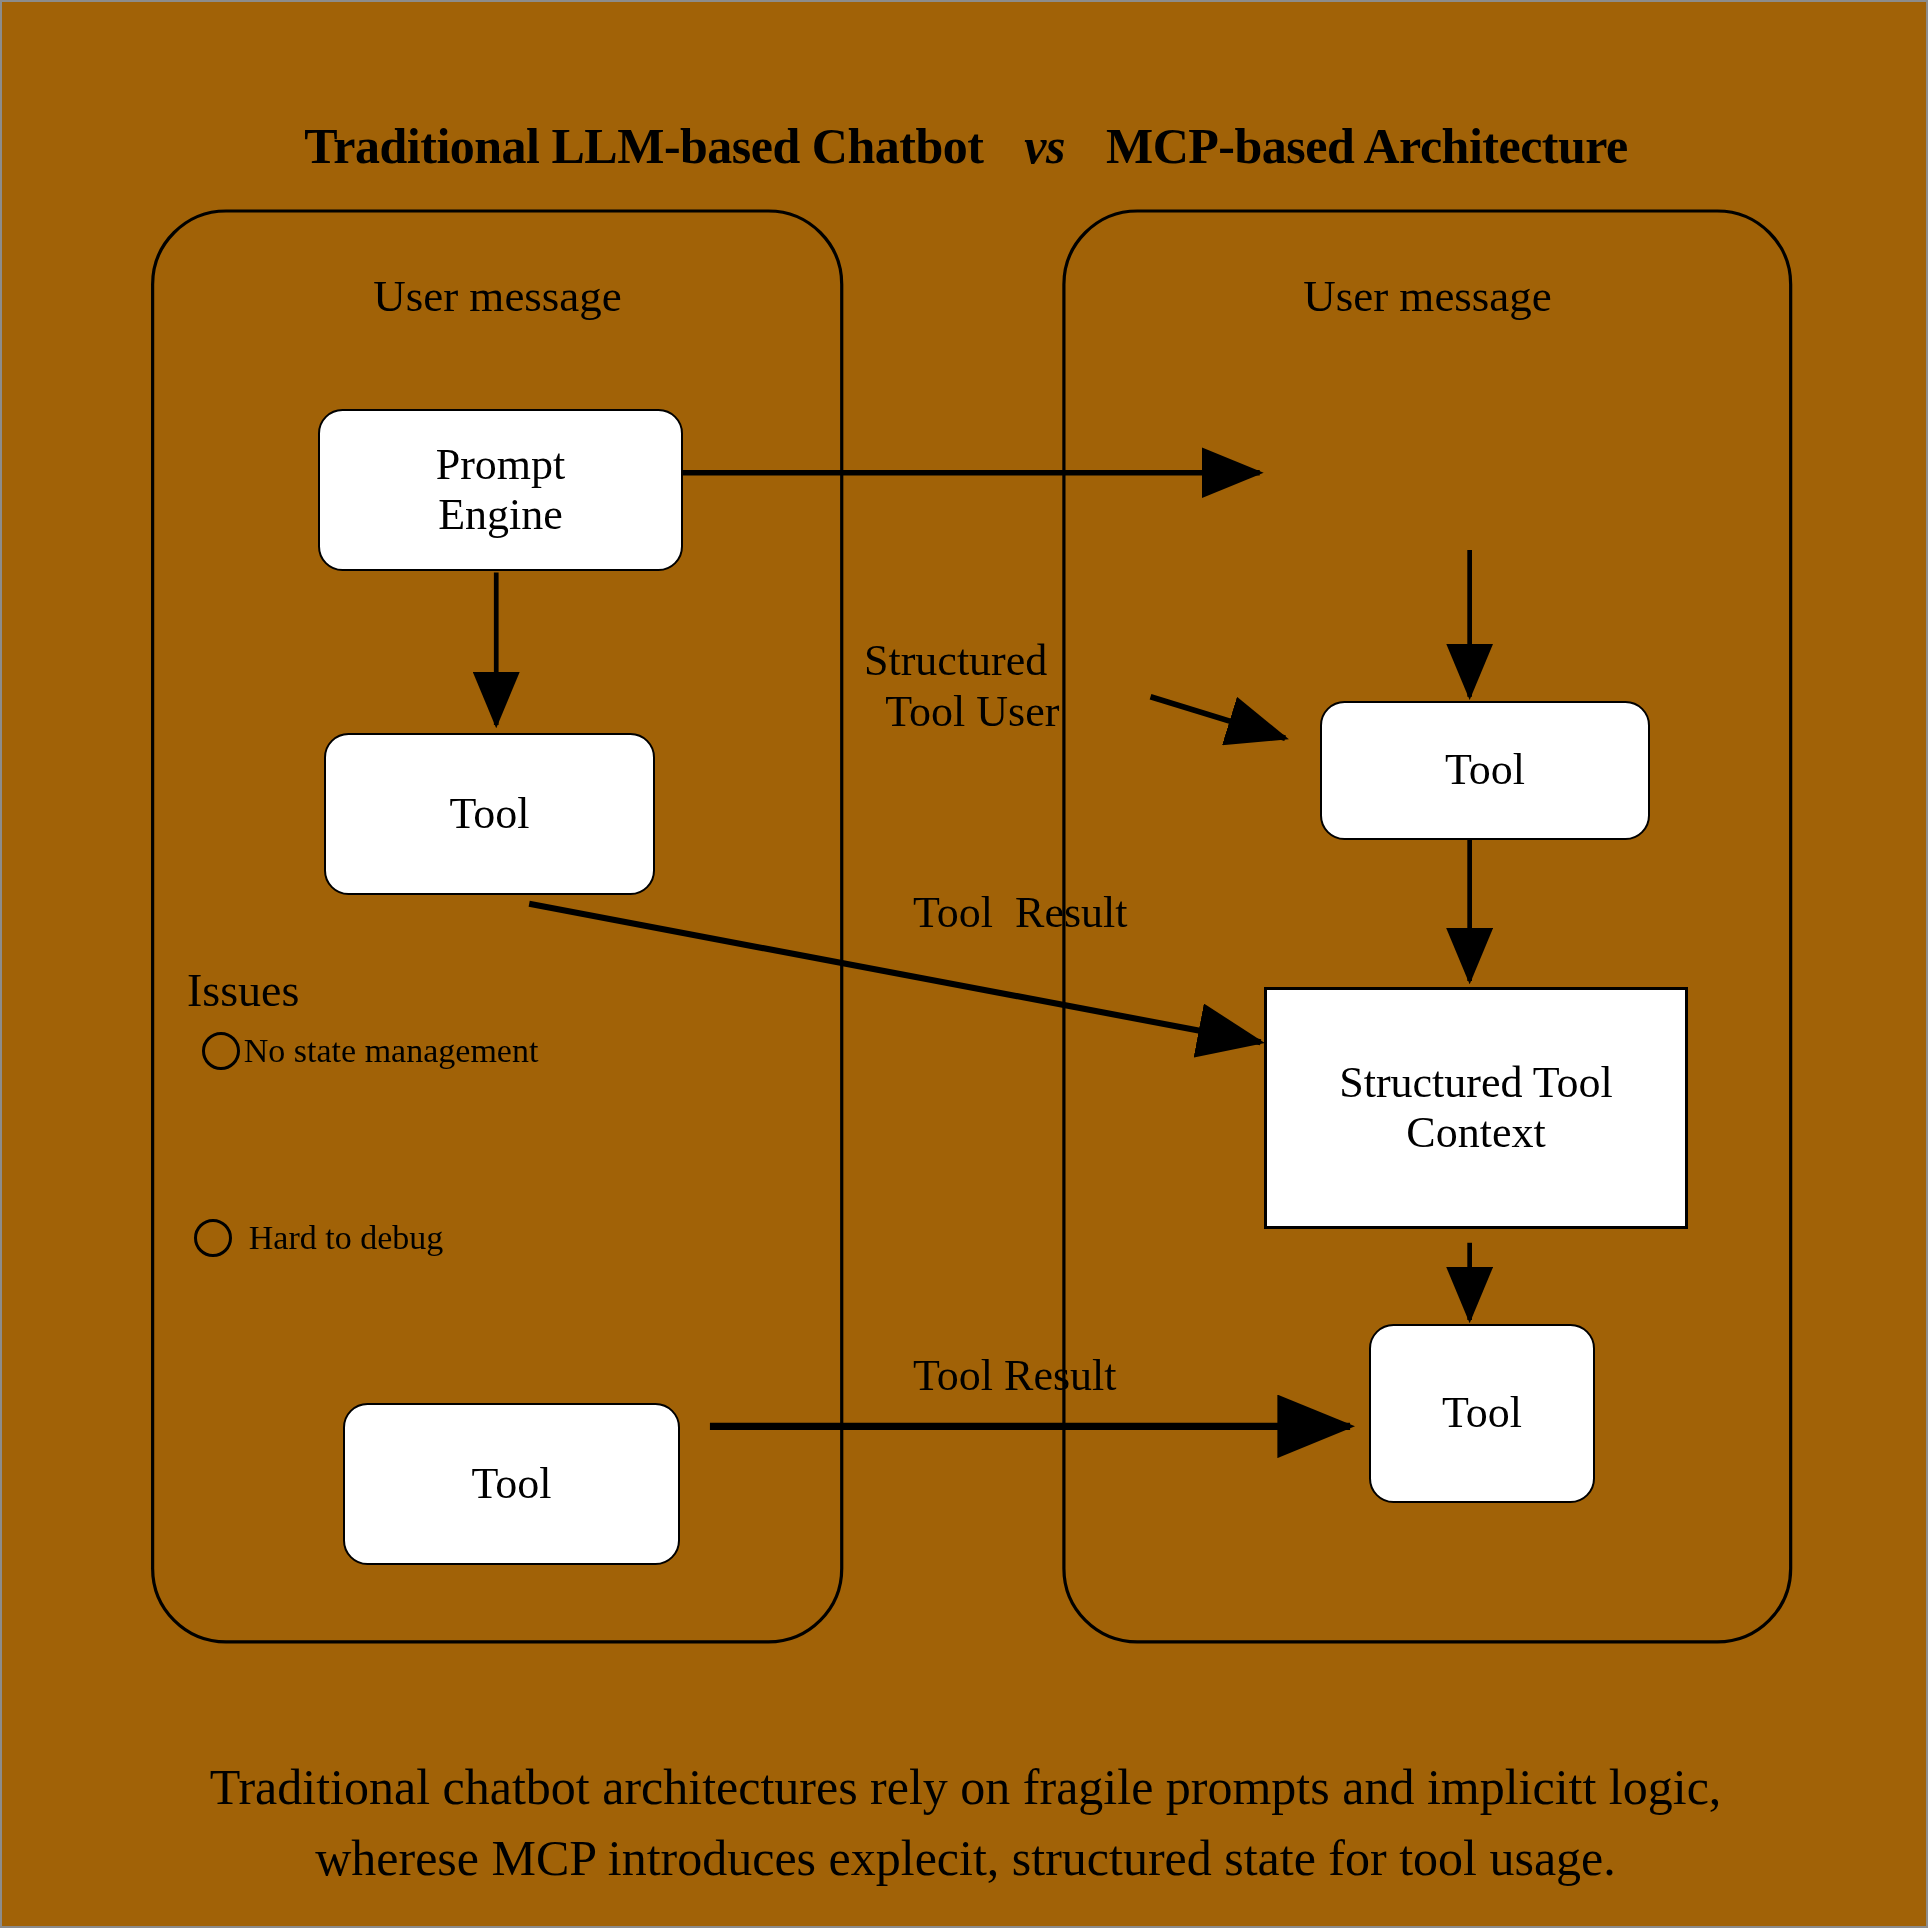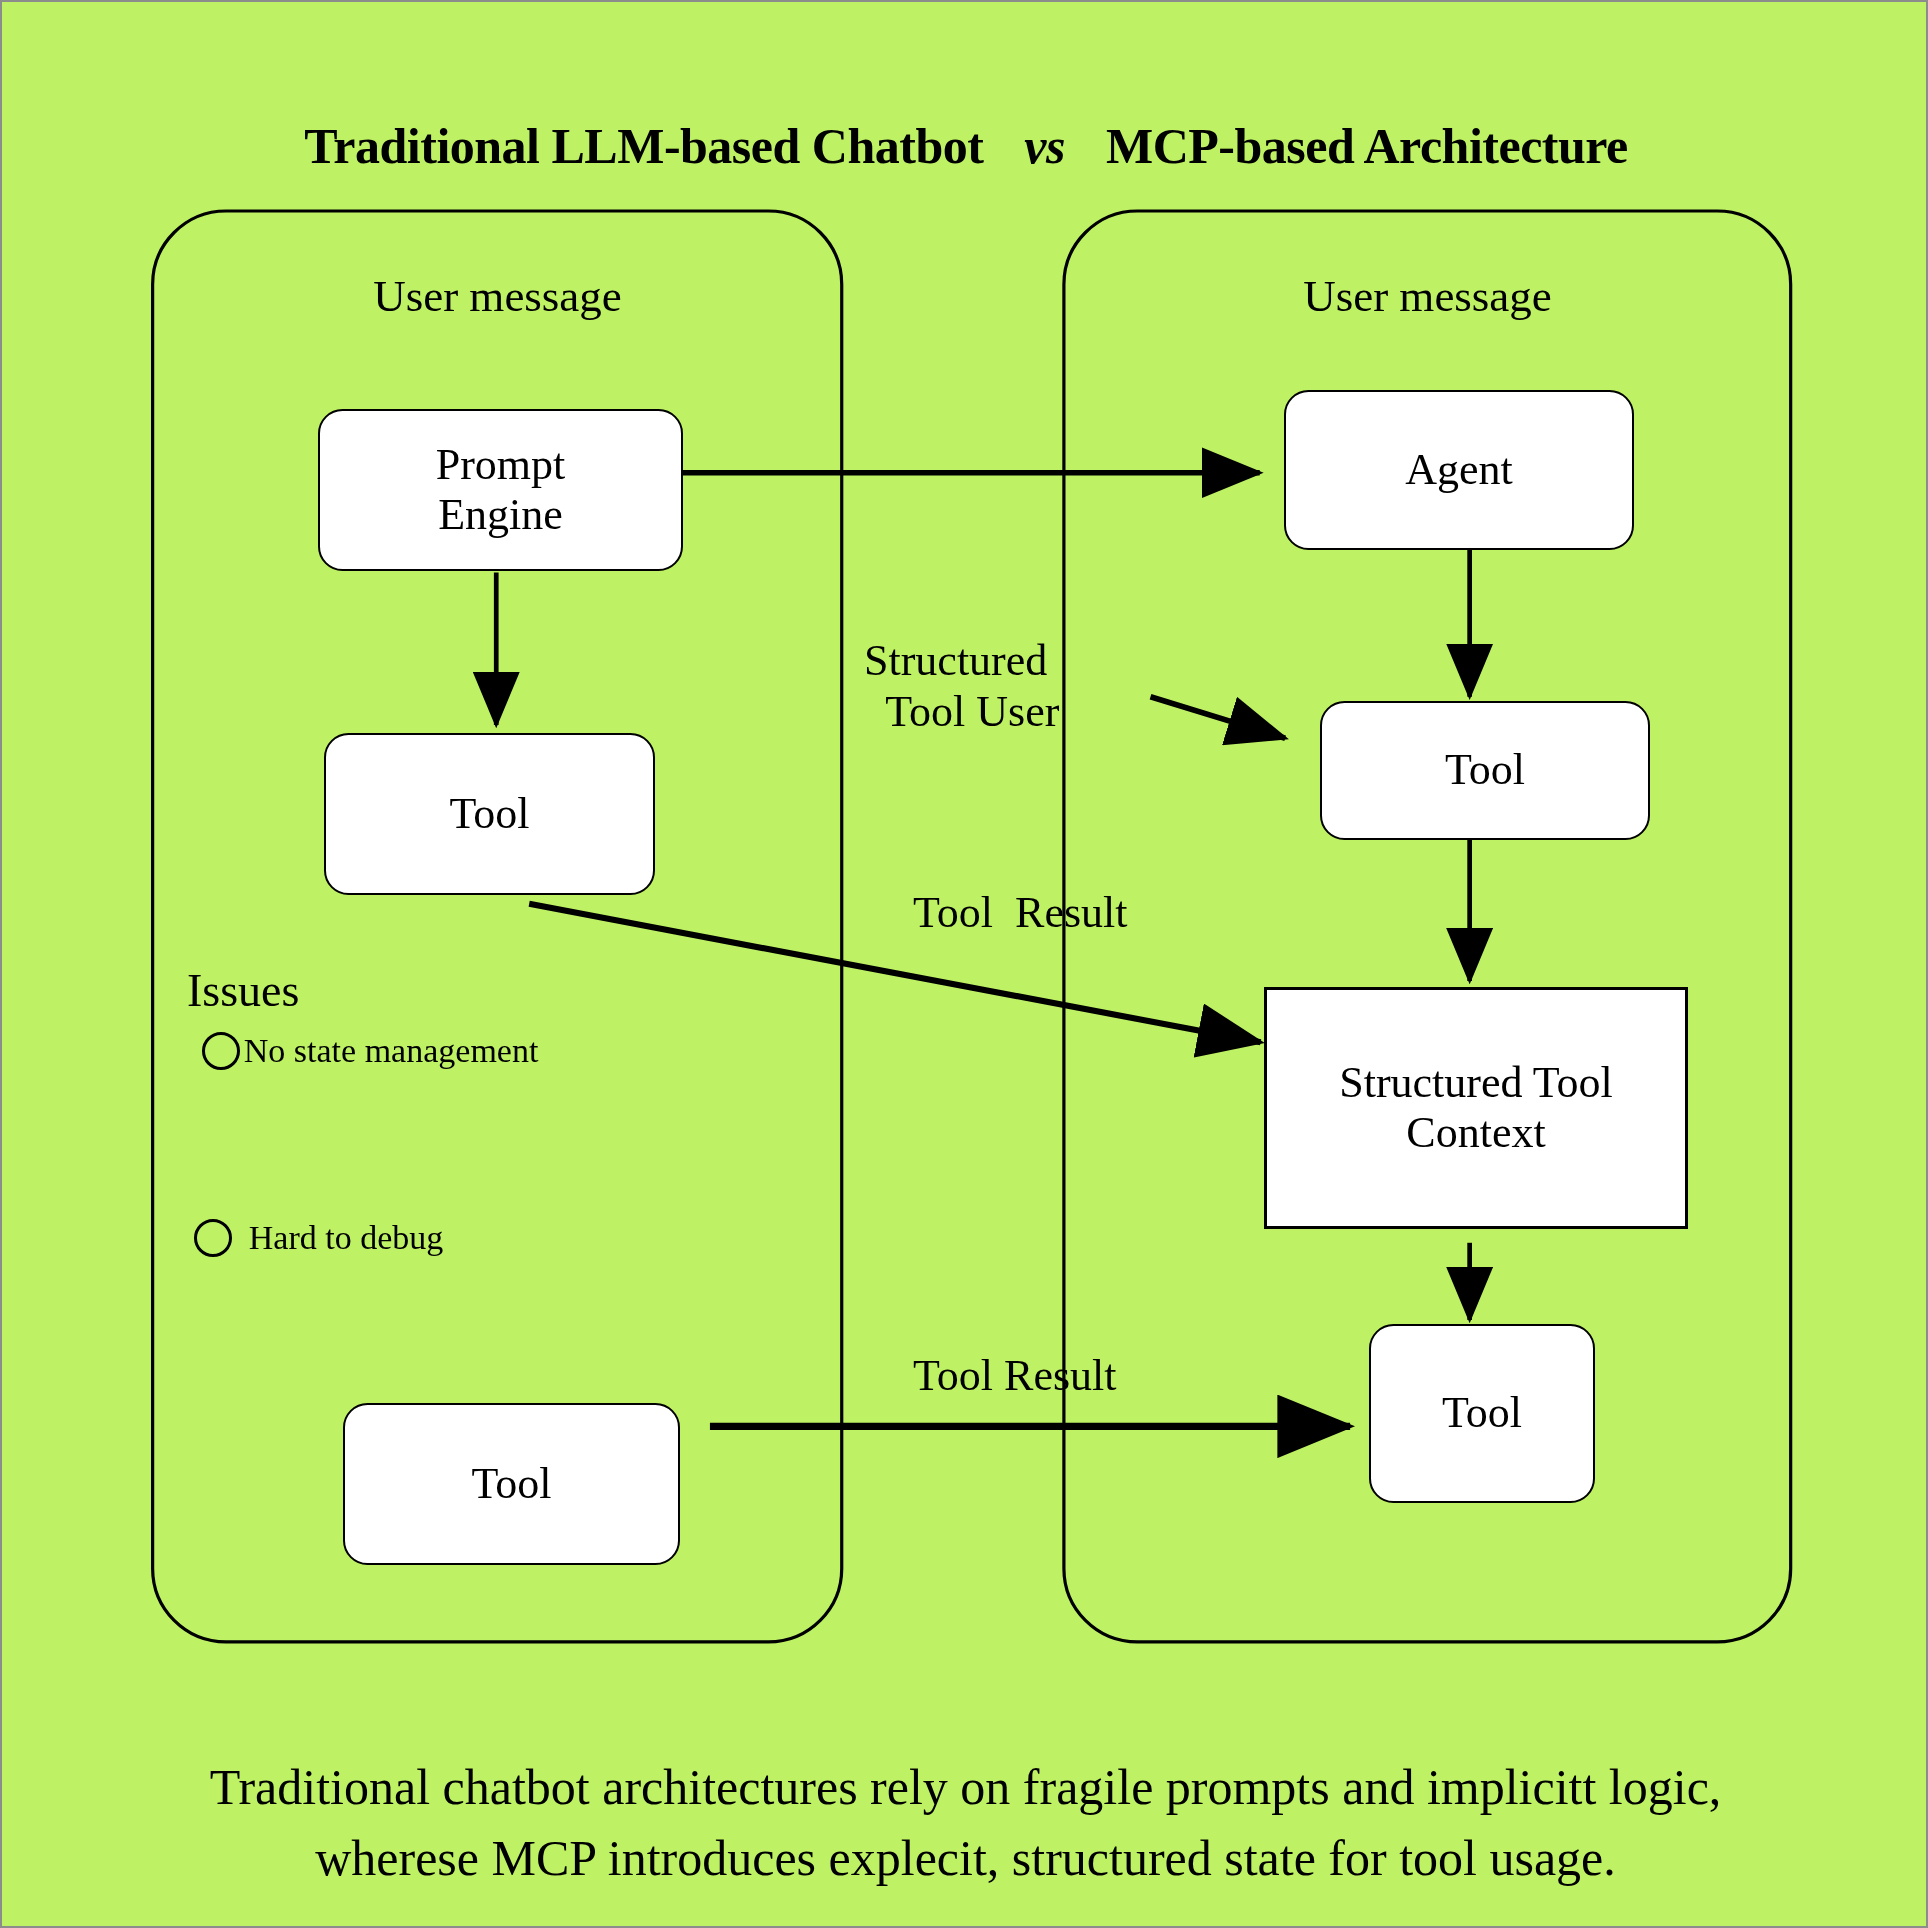--- a/index.html
+++ b/index.html
@@ -4,21 +4,21 @@
 <style>
   html, body {
     margin: 0;
     padding: 0;
     background: #ffffff;
   }
   #page {
     position: relative;
     width: 1928px;
     height: 1928px;
-    background: #bef264;
+    background: #a16207;
     box-sizing: border-box;
     border: 2.8px solid #8c8c8c;
     overflow: hidden;
     font-family: "Liberation Serif", "DejaVu Serif", serif;
     color: #000000;
   }
   #svg-layer {
     position: absolute;
     left: 0; top: 0;
     width: 1928px;
@@ -177,23 +177,20 @@
     <span style="margin-left:13px;">Hard to debug</span>
   </div>
 
 
   <div class="node" style="left:341px; top:1401px; width:337px; height:162px;">
     <span>Tool</span>
   </div>
 
   <div class="panel-caption" style="left:1062px; top:268px; width:727px;">User message</div>
 
-  <div class="node" style="left:1282px; top:388px; width:350px; height:160px;">
-    <span>Agent</span>
-  </div>
 
   <div class="node" style="left:1318px; top:699px; width:330px; height:139px;">
     <span>Tool</span>
   </div>
 
   <div class="node sharp" style="left:1262px; top:985px; width:424px; height:242px;">
     <span style="white-space:pre-line;">Structured Tool
 Context</span>
   </div>
 

